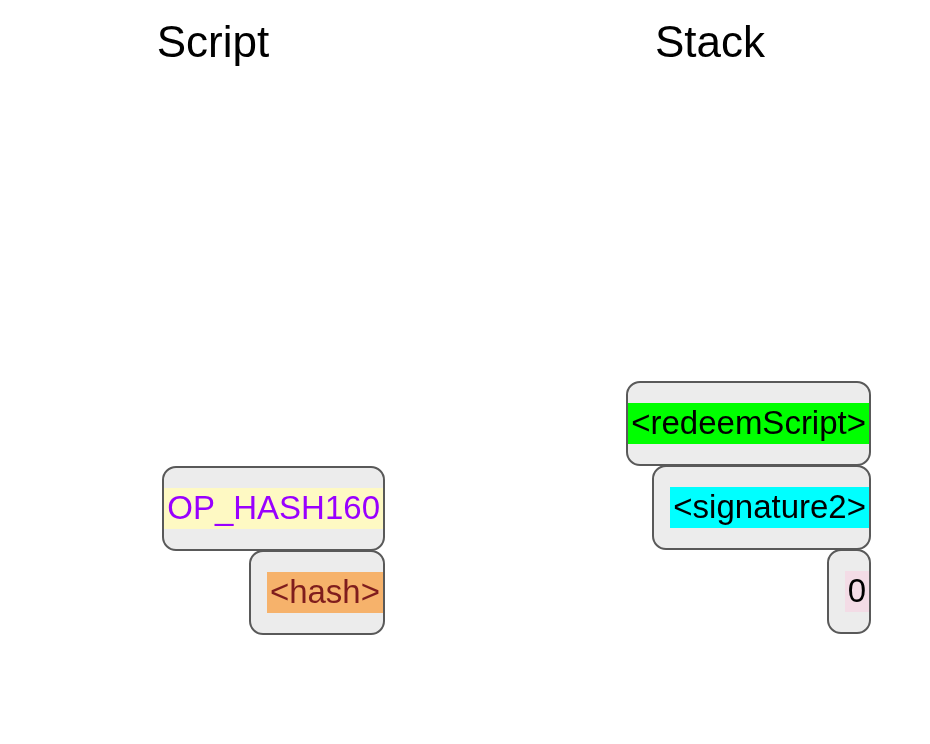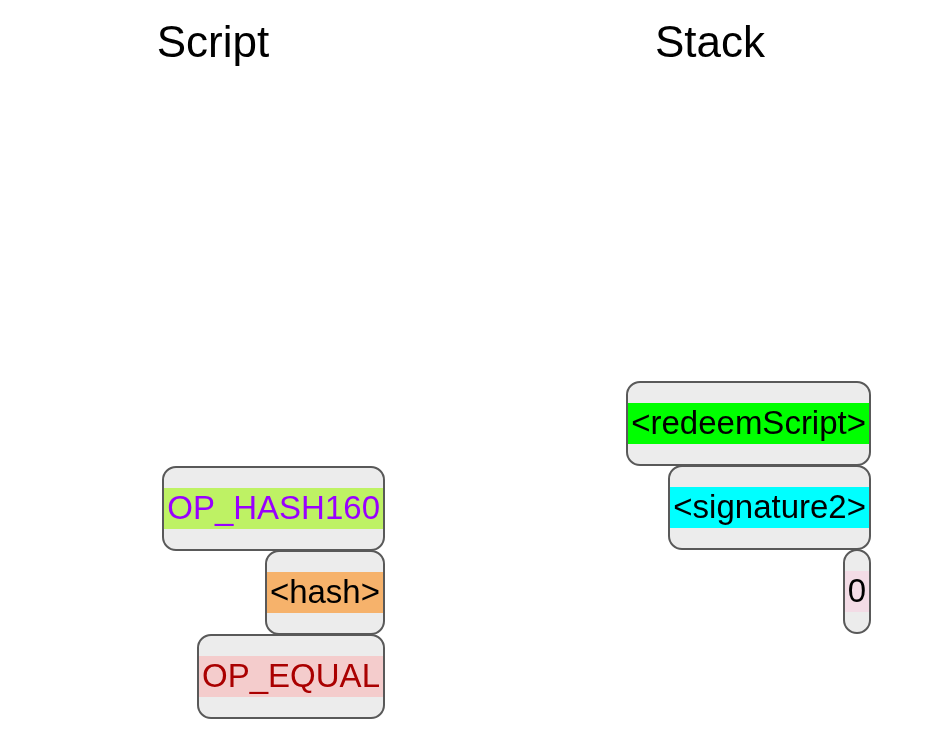--- a/index.html
+++ b/index.html
@@ -61,34 +61,35 @@
     border: 2px solid #595959;
     border-radius: 14px;
     background: #ececec;
     display: flex;
     align-items: center;
     justify-content: center;
     position: relative;
   }
   .cell + .cell {
     margin-top: -1px;
+    padding-left: 16px;
   }
 
   .cell-text {
     font-size: 33px;
     line-height: 1.18;
     color: #000000;
     white-space: nowrap;
     padding: 1px 3px;
     letter-spacing: 0px;
   }
 
   
-  .hl-lavender { background: #bef264; color: #9900ff; }
-  .hl-orange   { background: #f6b26b; color: #000000; }
+  .hl-lavender { background: #fef9c3; color: #9900ff; }
+  .hl-orange   { background: #f6b26b; color: #7f1d1d; }
   .hl-pink     { background: #f4cccc; color: #aa0000; }
   .hl-green    { background: #00ff00; color: #000000; }
   .hl-cyan     { background: #00ffff; color: #000000; }
   .hl-lightpink{ background: #f3dce6; color: #000000; }
 </style>
 </head>
 <body>
 
 <div class="diagram">
 
@@ -99,23 +100,20 @@
   <div class="column script-column">
 
     <div class="cell">
       <span class="cell-text hl-lavender">OP_HASH160</span>
     </div>
 
     <div class="cell">
       <span class="cell-text hl-orange">&lt;hash&gt;</span>
     </div>
 
-    <div class="cell">
-      <span class="cell-text hl-pink">OP_EQUAL</span>
-    </div>
 
   </div>
 
   <div class="column stack-column">
 
     <div class="cell">
       <span class="cell-text hl-green">&lt;redeemScript&gt;</span>
     </div>
 
     <div class="cell">

